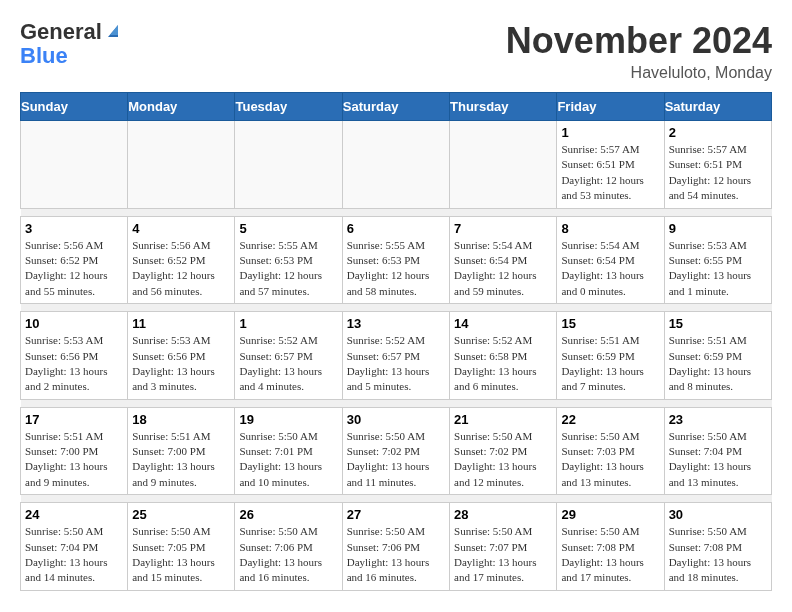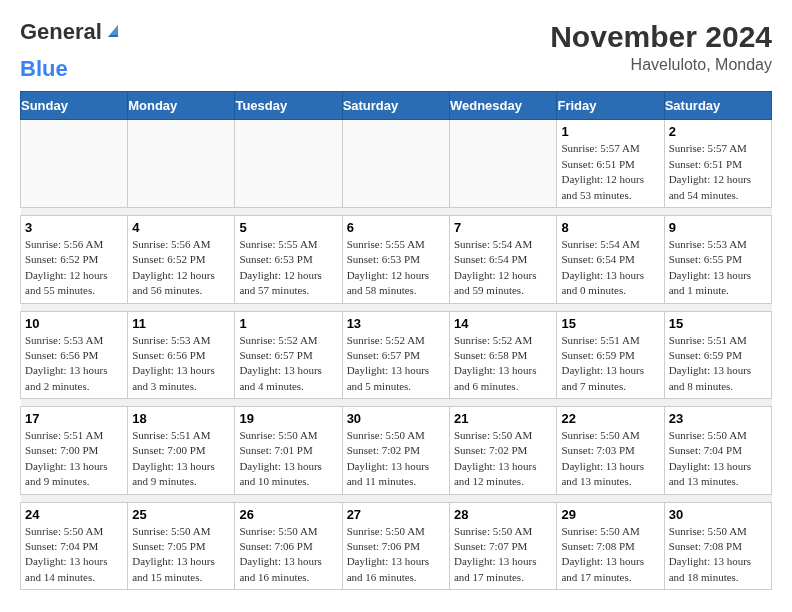--- a/index.html
+++ b/index.html
@@ -13,34 +13,33 @@
     .header-section {
       display: flex;
       justify-content: space-between;
       align-items: flex-start;
       margin-bottom: 10px;
     }
     .logo {
       display: flex;
       flex-direction: column;
       align-items: flex-start;
-      gap: 13px;
     }
     .logo-text {
       font-size: 22px;
       font-weight: bold;
       line-height: 1.1;
     }
     .logo-general { color: #333; }
     .logo-blue { color: #3b82f6; }
     .title-section {
       text-align: right;
     }
     .month-title {
-      font-size: 30px;
+      font-size: 36px;
       font-weight: bold;
       color: #333;
     }
     .location-title {
       font-size: 16px;
       color: #555;
       margin-top: 2px;
     }
     .calendar {
       width: 100%;
@@ -106,21 +105,21 @@
   </div>
 </div>
 
 <table class="calendar">
   <thead>
     <tr>
     <th>Sunday</th>
         <th>Monday</th>
         <th>Tuesday</th>
         <th>Saturday</th>
-        <th>Wednesday</th>
+        <th>Thursday</th>
         <th>Friday</th>
         <th>Saturday</th>
       </tr>
   </thead>
   <tbody id="calendar-body">
   <tr>
         <td class="empty"></td>
         <td class="empty"></td>
         <td class="empty"></td>
         <td class="empty"></td>

